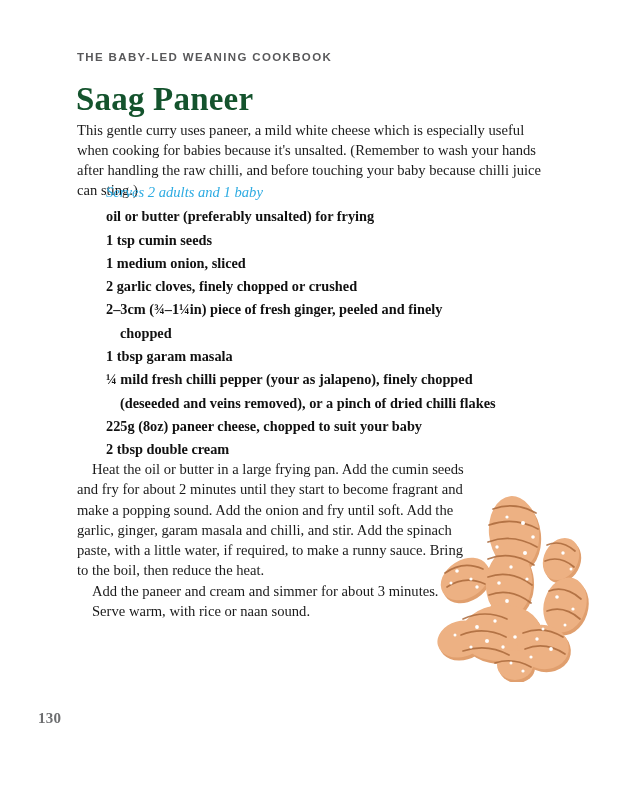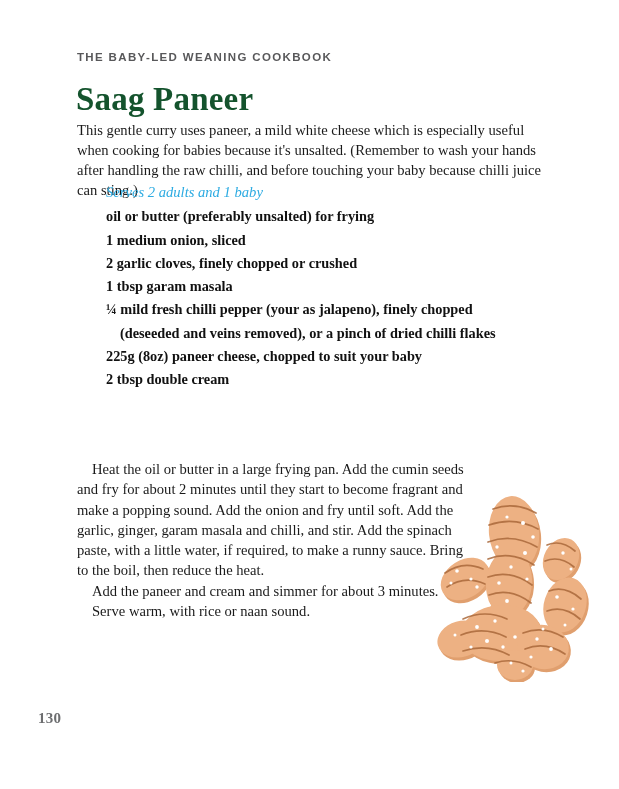--- a/index.html
+++ b/index.html
@@ -134,22 +134,24 @@
   <div class="running-head">THE BABY-LED WEANING COOKBOOK</div>
 
   <h1 class="recipe-title">Saag Paneer</h1>
 
   <p class="intro">This gentle curry uses paneer, a mild white cheese which is especially useful when cooking for babies because it's unsalted. (Remember to wash your hands after handling the raw chilli, and before touching your baby because chilli juice can sting.)</p>
 
   <div class="ingredients">
     <div class="serves">Serves 2 adults and 1 baby</div>
     <div id="ingredient-rows">
         <div class="ingredient"><span>oil or butter (preferably unsalted) for frying</span></div>
+        <div class="ingredient"><span>1 tsp cumin seeds</span></div>
         <div class="ingredient"><span>1 medium onion, sliced</span></div>
         <div class="ingredient"><span>2 garlic cloves, finely chopped or crushed</span></div>
+        <div class="ingredient"><span>2–3cm (¾–1¼in) piece of fresh ginger, peeled and finely</span><span class="cont">chopped</span></div>
         <div class="ingredient"><span>1 tbsp garam masala</span></div>
         <div class="ingredient"><span>¼ mild fresh chilli pepper (your as jalapeno), finely chopped</span><span class="cont">(deseeded and veins removed), or a pinch of dried chilli flakes</span></div>
         <div class="ingredient"><span>225g (8oz) paneer cheese, chopped to suit your baby</span></div>
         <div class="ingredient"><span>2 tbsp double cream</span></div>
       </div>
   </div>
 
   <div class="method">
     <div id="method-rows">
         <p class="indented">Heat the oil or butter in a large frying pan. Add the cumin seeds and fry for about 2 minutes until they start to become fragrant and make a popping sound. Add the onion and fry until soft. Add the garlic, ginger, garam masala and chilli, and stir. Add the spinach paste, with a little water, if required, to make a runny sauce. Bring to the boil, then reduce the heat.</p>

